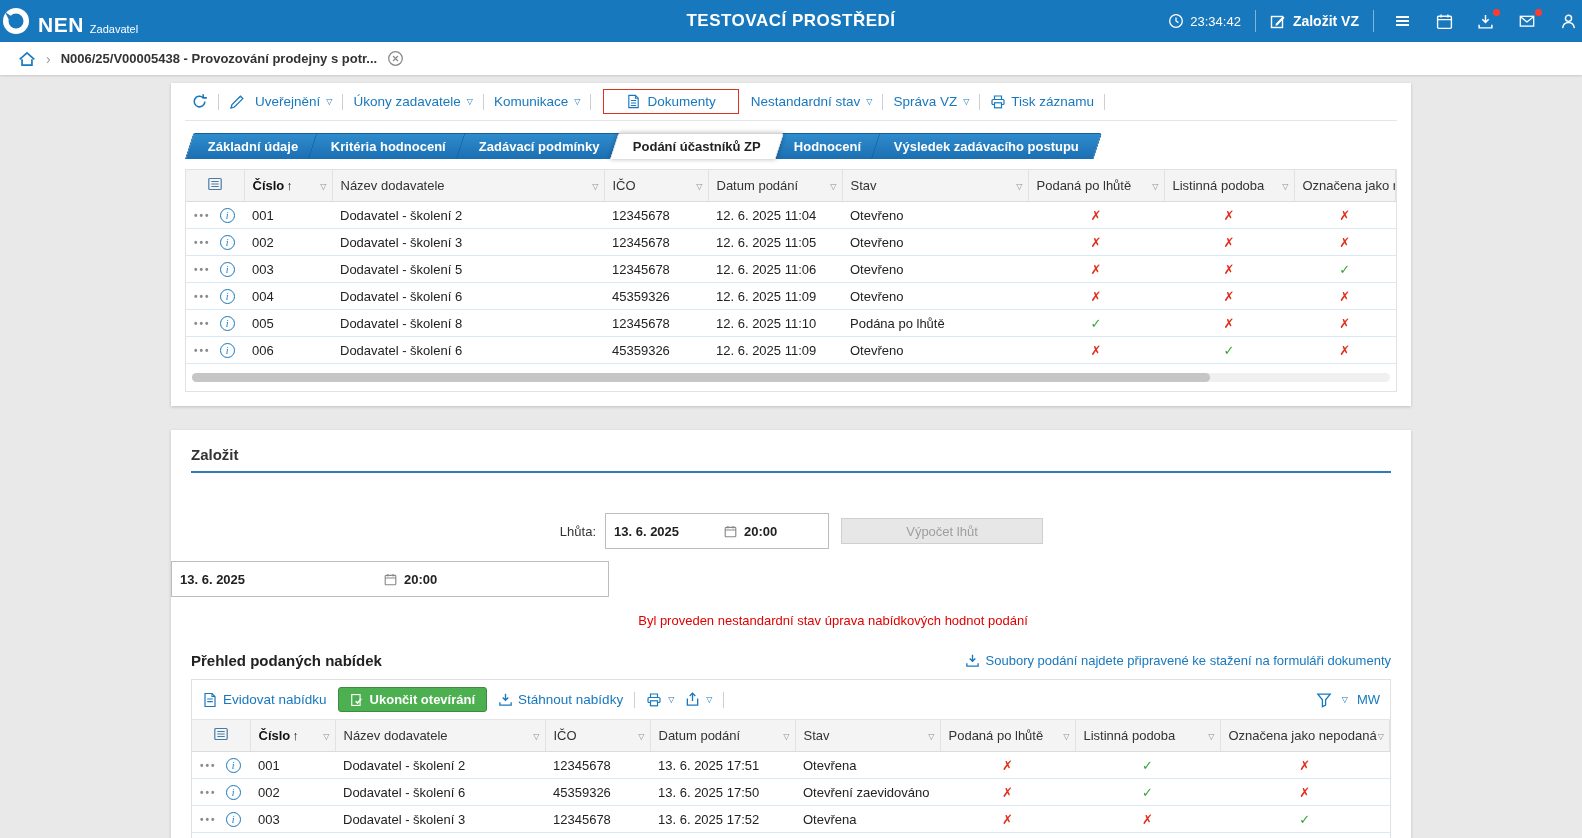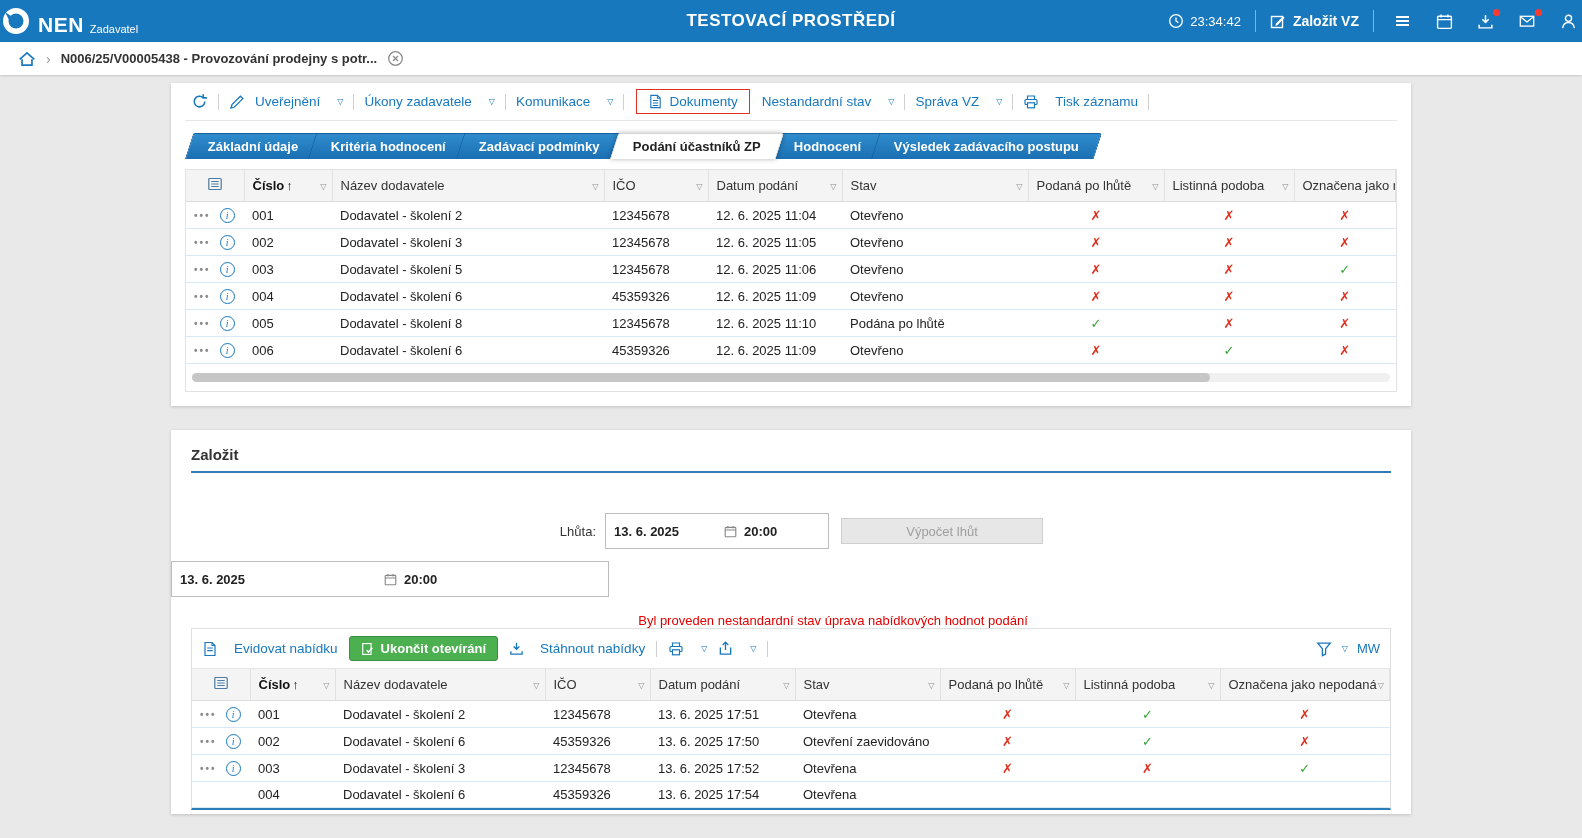--- a/index.html
+++ b/index.html
@@ -30,24 +30,24 @@
 
   
   .content{width:1240px; margin:8px auto 0;}
   .card{background:#fff; box-shadow:0 1px 3px rgba(0,0,0,.18);}
   .card1{padding:0 14px 14px;}
   .card2{margin-top:24px; padding-bottom:4px;}
 
   
   .rtoolbar{display:flex; align-items:center; gap:10px; height:38px; border-bottom:1px solid #e6e6e6; padding:0 6px;}
   .tsep{width:1px; height:16px; background:#cfcfcf;}
-  .tlink{color:var(--blue); font-size:13.5px; display:flex; align-items:center; gap:16px; cursor:pointer; white-space:nowrap;}
+  .tlink{color:var(--blue); font-size:13.5px; display:flex; align-items:center; gap:5px; cursor:pointer; white-space:nowrap;}
   .caret{font-size:8px; color:var(--blue); margin-left:1px;}
   .icon-btn{display:flex; align-items:center; color:var(--blue); cursor:pointer;}
-  .hl-red{display:flex; align-items:flex-end; gap:6px; border:1px solid #e03022; padding:4px 11px; margin:0 2px;}
+  .hl-red{display:flex; align-items:flex-end; gap:6px; border:1px solid #e03022; padding:4px 22px; margin:0 2px;}
 
   
   .tabs{display:flex; padding:12px 10px 0 4px;}
   .tab{transform:skewX(-18deg); background:linear-gradient(180deg,#2f8ccd,#1a6fb2); border:1px solid var(--blue-dark); border-bottom:none; color:#fff; font-weight:bold; font-size:13px; padding:5px 18px; margin-right:-5px; border-radius:2px 3px 0 0; cursor:pointer; white-space:nowrap;}
   .tab span{display:inline-block; transform:skewX(18deg);}
   .tab.active{background:#fff; color:#222; border-color:#d6d6d6; position:relative; z-index:2; box-shadow:0 0 5px rgba(0,0,0,.3);}
 
   
   .grid-box{margin-top:10px; border:1px solid #e2e2e2;}
   table{width:100%; border-collapse:collapse; table-layout:fixed;}
@@ -376,20 +376,29 @@
                 </svg>
             </span>
             <span>20:00</span>
           </div>
         </div>
         <div class="warning-row">
           <span class="warning">Byl proveden nestandardní stav úprava nabídkových hodnot podání</span>
         </div>
       </div>
 
+      <div class="prehled-head">
+        <div class="prehled-title">Přehled podaných nabídek</div>
+        <div class="files-link">
+          <svg width="15" height="15" viewBox="0 0 16 16">
+            <path d="M8 1.8v6.7M5 5.8 8 8.8 11 5.8M2 11v3h12v-3" fill="none" stroke="#1878be" stroke-width="1.4"></path>
+          </svg>
+          <span>Soubory podání najdete připravené ke stažení na formuláři dokumenty</span>
+        </div>
+      </div>
 
       <div class="grid-panel">
         <div class="toolbar2">
           <span class="tlink">
             <svg width="16" height="16" viewBox="0 0 16 16">
               <path d="M3 1.5h7l3 3V14.5H3z" fill="none" stroke="#1878be" stroke-width="1.2"></path>
               <path d="M10 1.5v3h3M5.2 7h5.6M5.2 9.6h5.6" fill="none" stroke="#1878be" stroke-width="1.1"></path>
             </svg>
             <span>Evidovat nabídku</span>
           </span>

